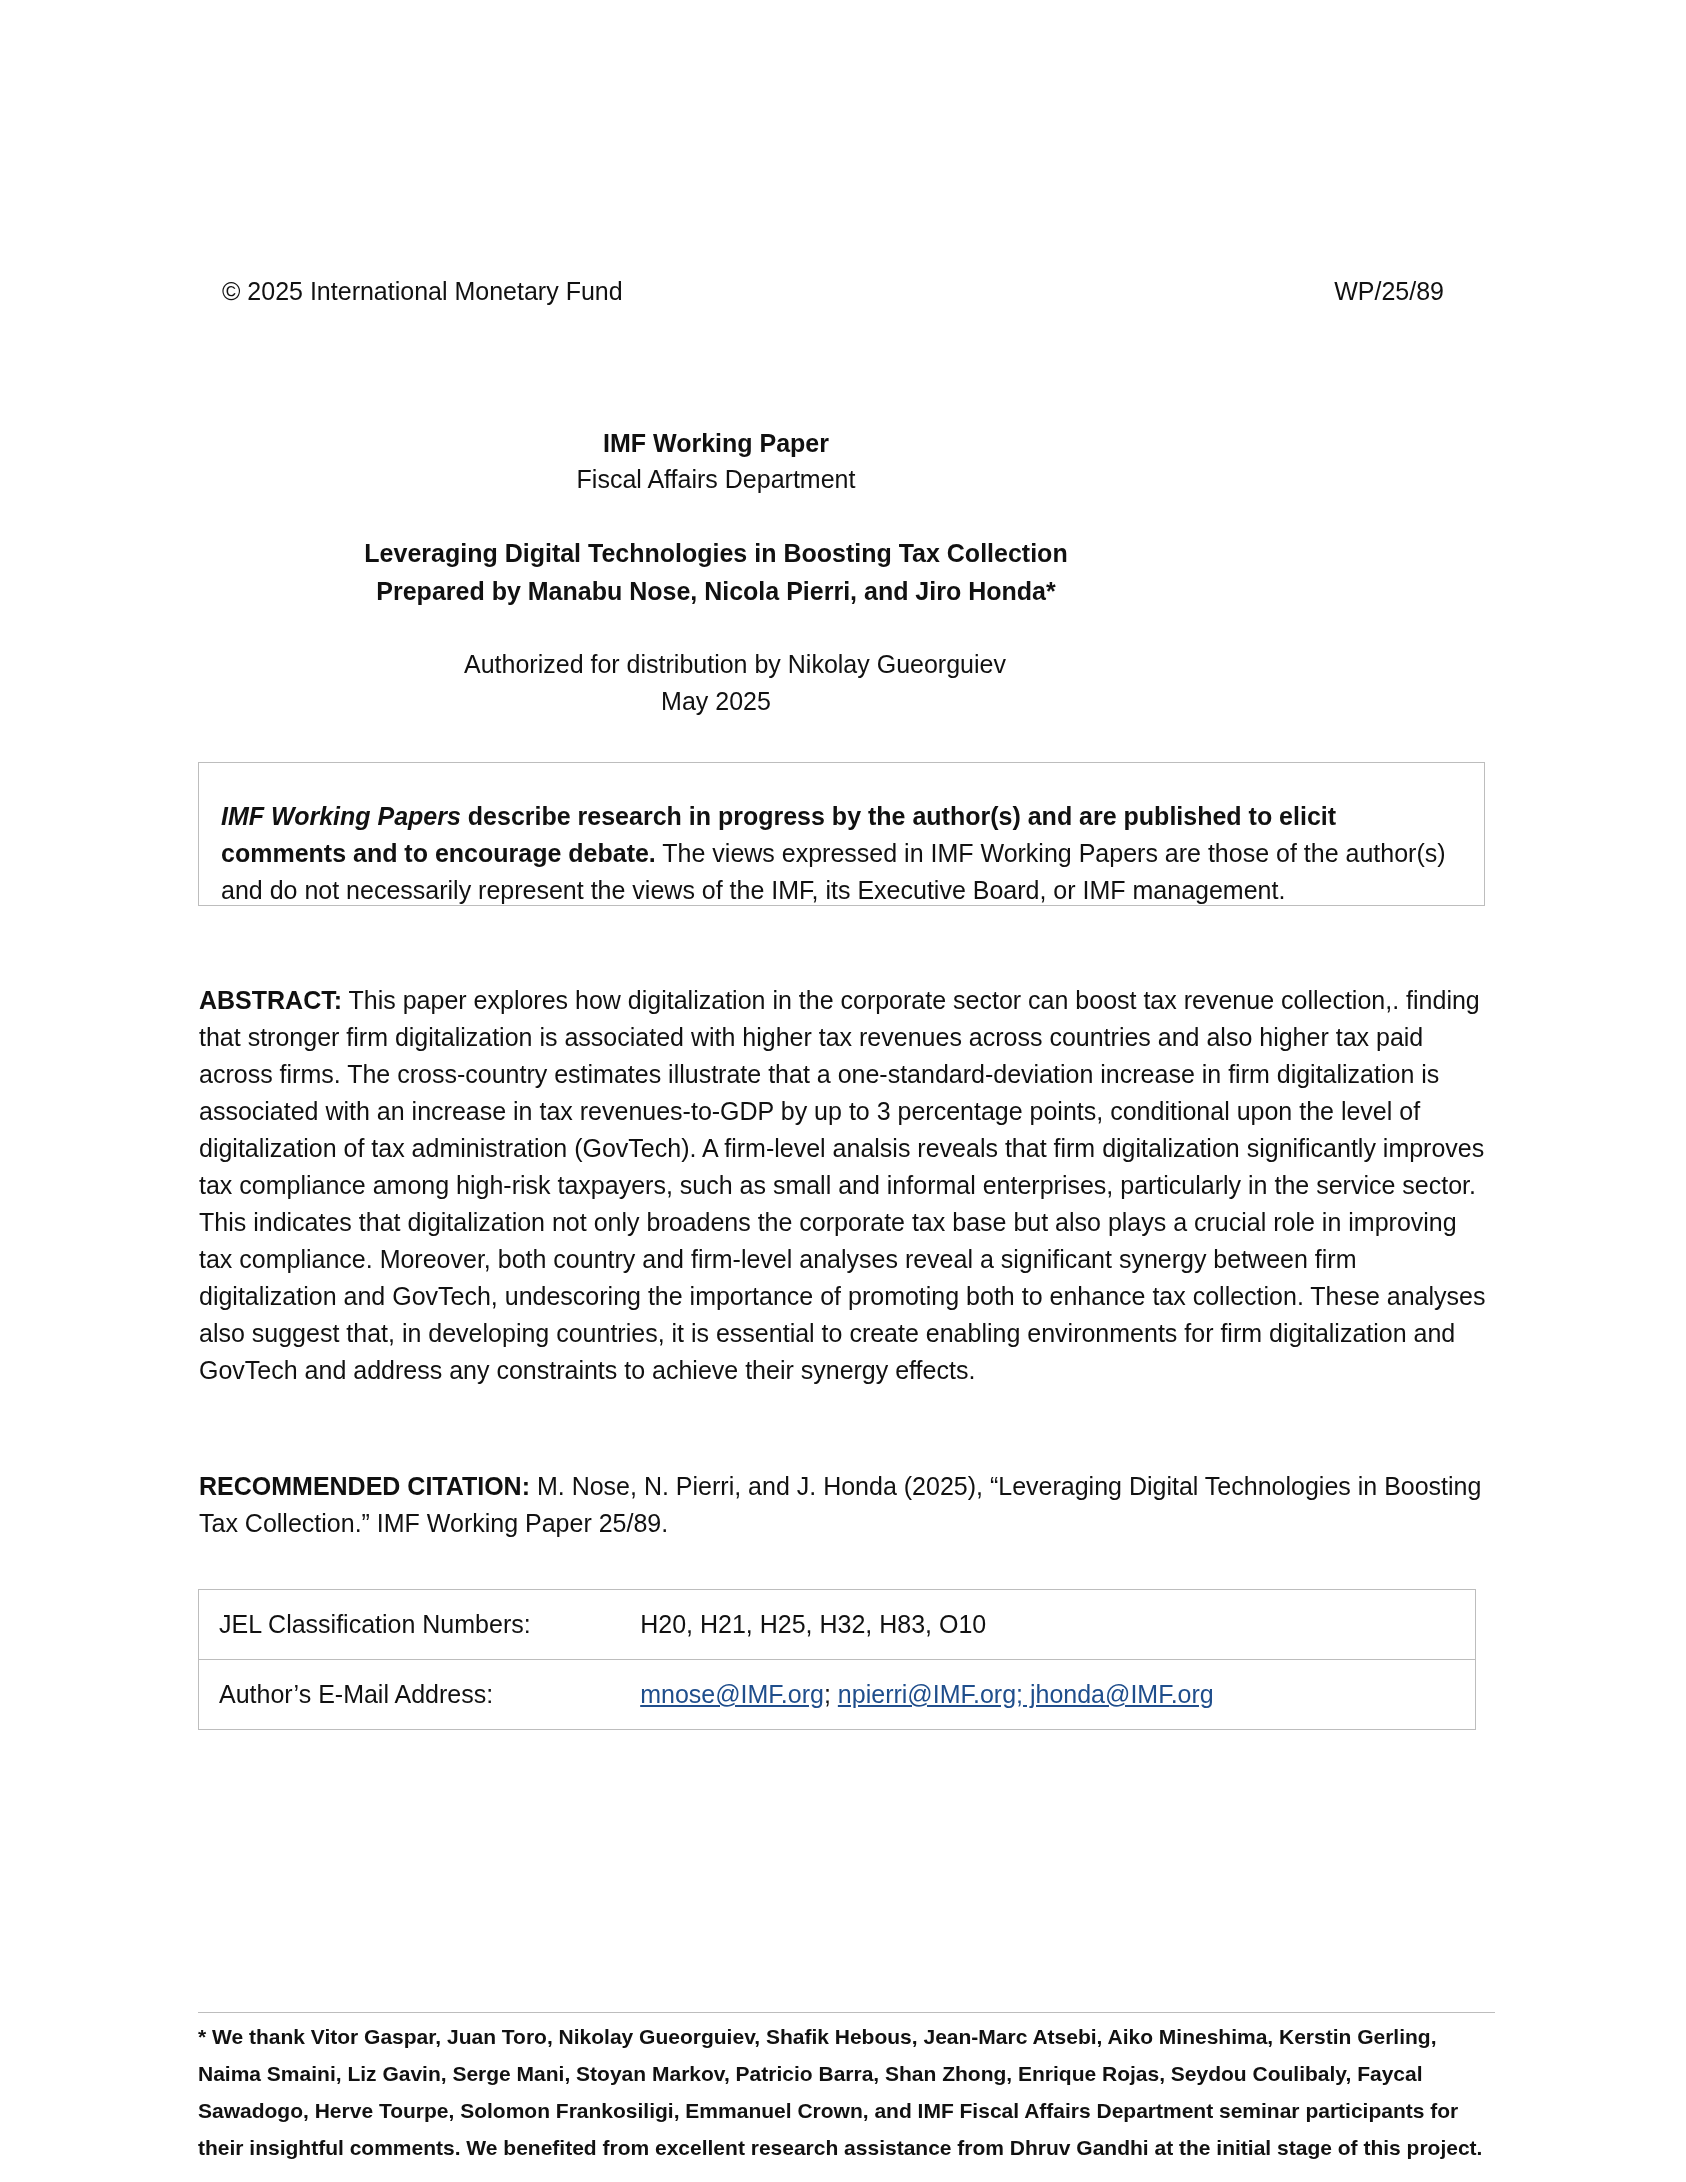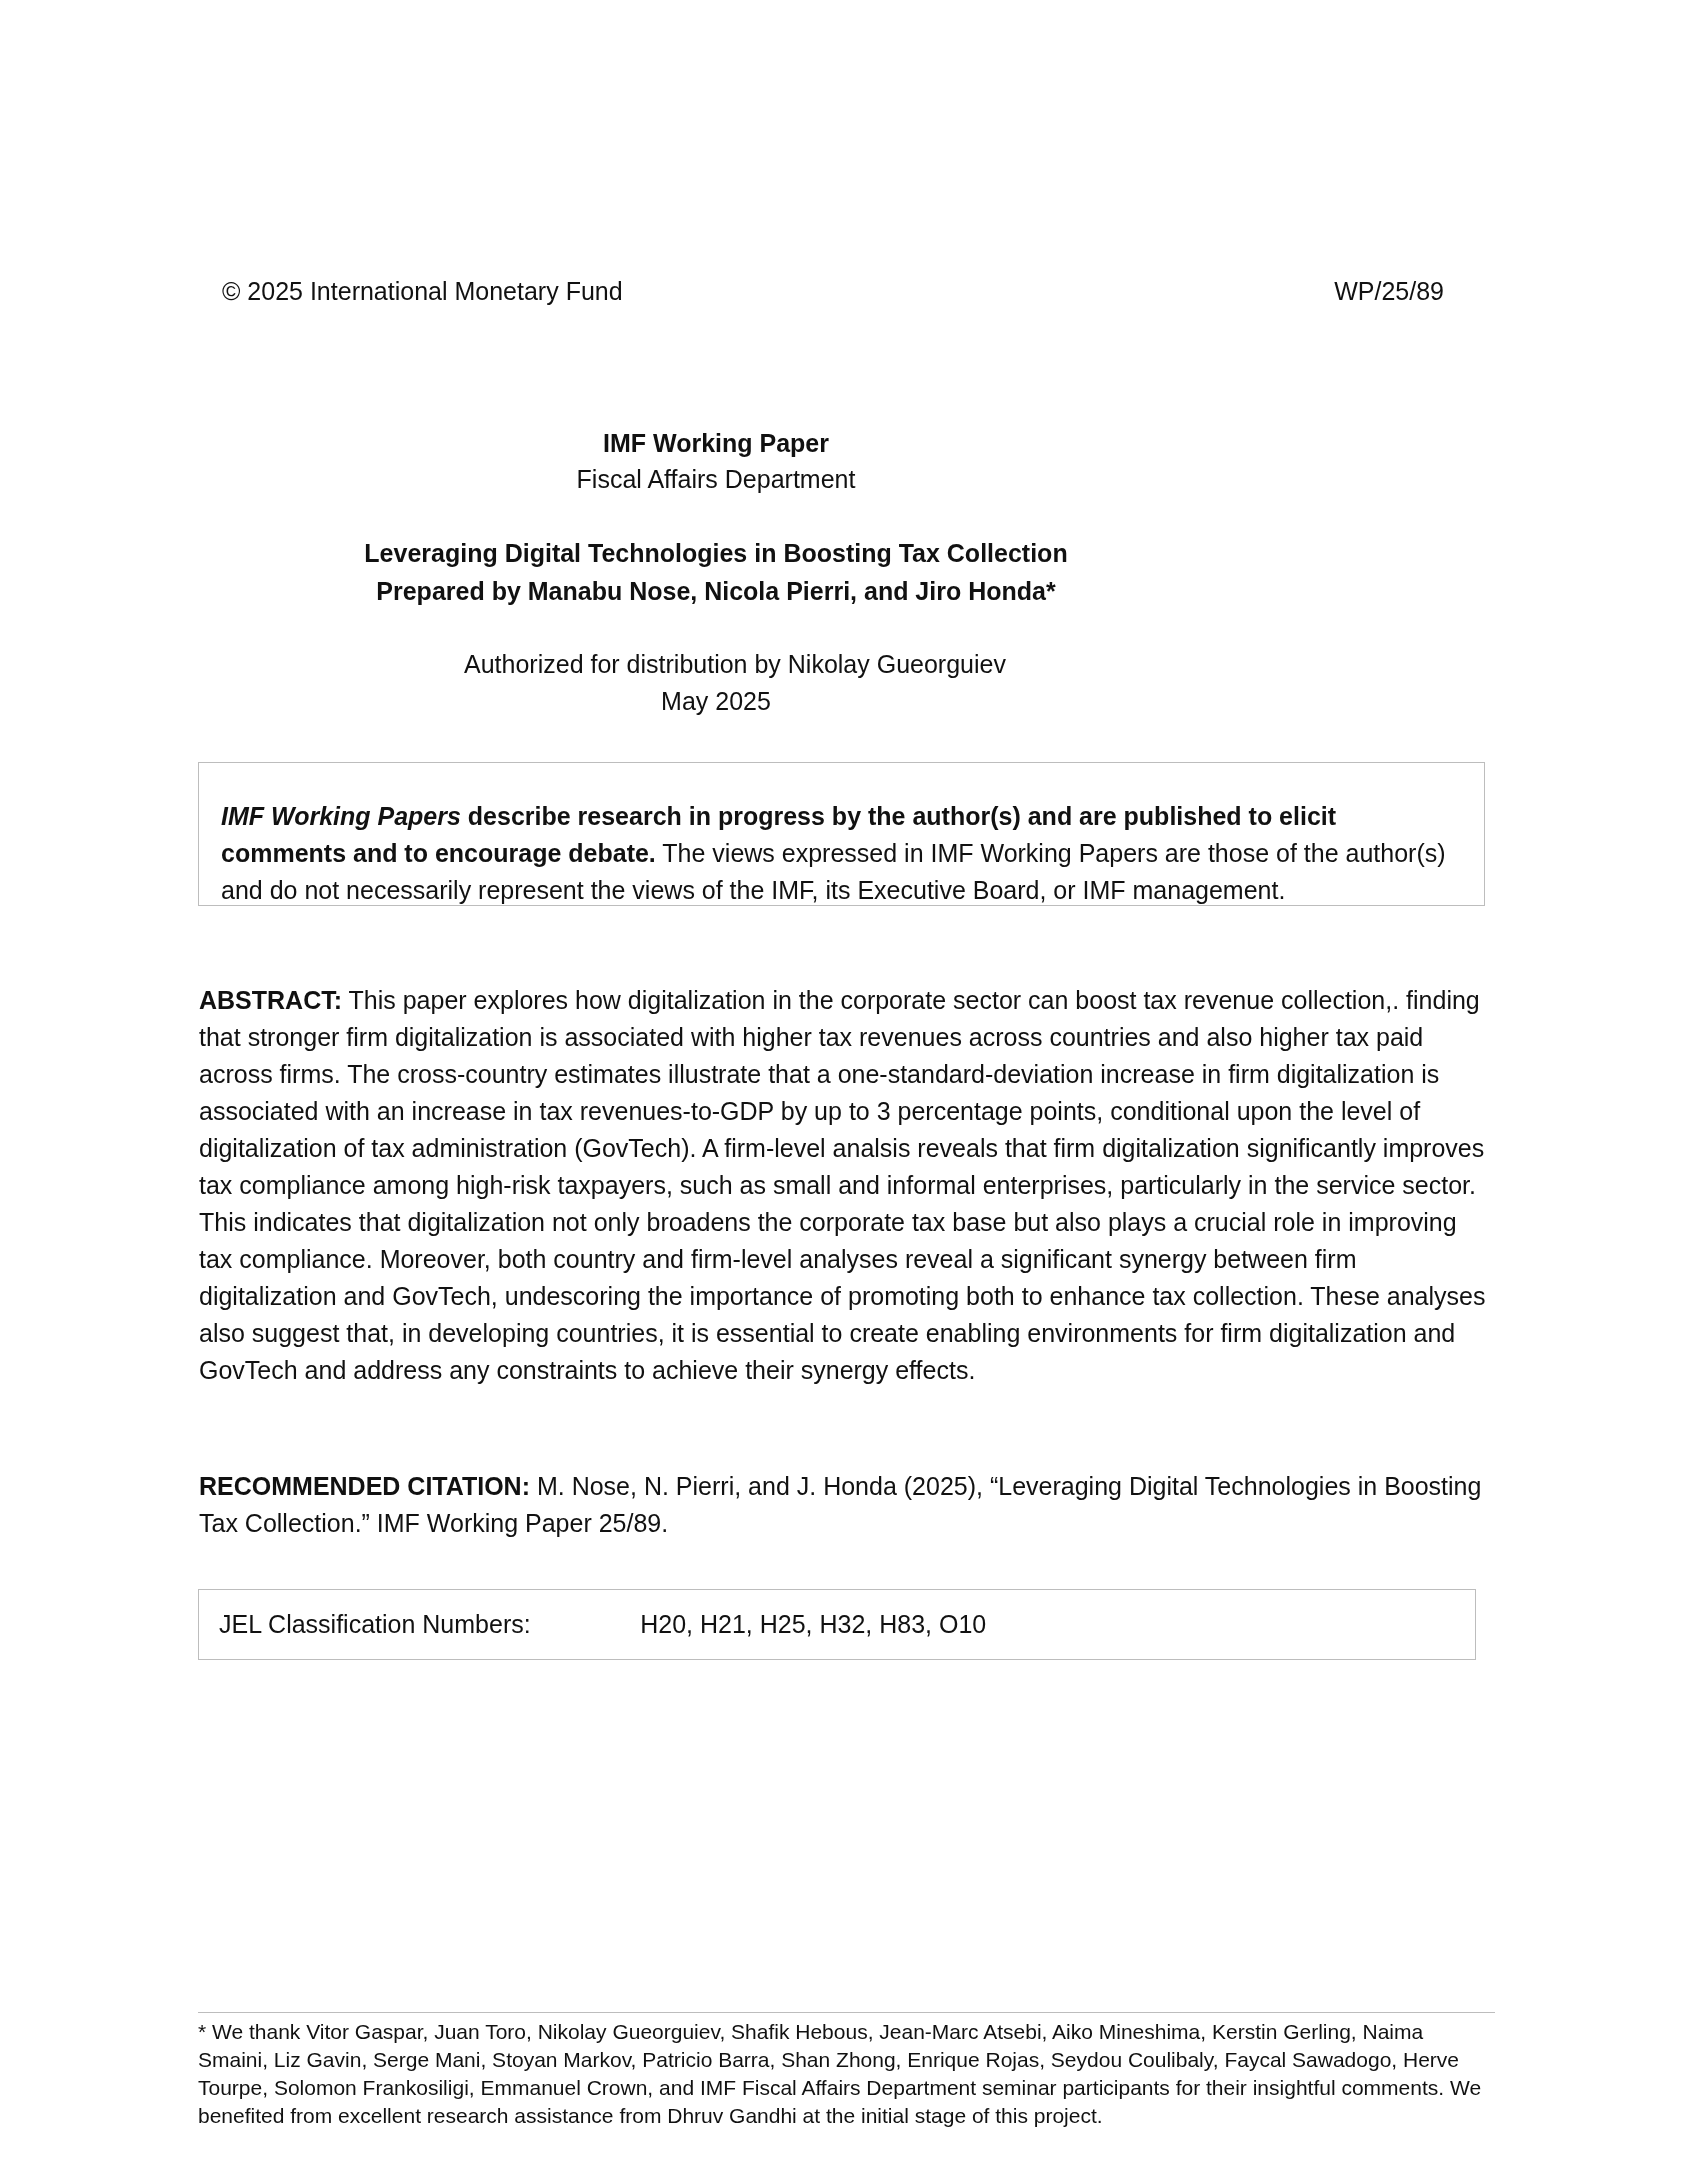--- a/index.html
+++ b/index.html
@@ -13,21 +13,21 @@
   .bold { font-weight: bold; }
   .notice { left: 198px; top: 762px; width: 1287px; height: 144px; border: 1.8px solid #bdbdbd; box-sizing: border-box; }
   .notice-text { position: absolute; left: 22px; top: 35px; right: 18.5px; font-size: 25px; line-height: 37px; }
   .para { left: 199px; width: 1287px; font-size: 25px; line-height: 37px; }
   .meta-table { left: 198px; top: 1589px; width: 1278px; border-collapse: collapse; }
   .meta-table td { border: 1.8px solid #bdbdbd; height: 69px; font-size: 25px; padding: 0 0 0 20px; vertical-align: middle; }
   .meta-table td.lbl { border-right: none; width: 412px; }
   .meta-table td.val { border-left: none; padding-left: 9.2px; }
   a.mail { color: #1f4e8c; text-decoration: underline; }
   .fn-rule { left: 198px; top: 2012px; width: 1297px; height: 0; border-top: 1.8px solid #bdbdbd; }
-  .footnote { left: 198px; top: 2018px; width: 1301px; font-size: 21px; line-height: 28px; }
+  .footnote { left: 198px; top: 2018px; width: 1301px; font-size: 21px; line-height: 37px; font-weight: bold; }
 </style>
 </head>
 <body>
 
 <div class="abs hdr hdr-left">© 2025 International Monetary Fund</div>
 <div class="abs hdr hdr-right">WP/25/89</div>
 
 <div class="abs center bold" style="top:425px;">IMF Working Paper</div>
 <div class="abs center" style="top:461px;">Fiscal Affairs Department</div>
 
@@ -44,18 +44,22 @@
 <div class="abs para" style="top:982px;"><span class="bold">ABSTRACT:</span><span> This paper explores how digitalization in the corporate sector can boost tax revenue collection,. finding that stronger firm digitalization is associated with higher tax revenues across countries and also higher tax paid across firms. The cross-country estimates illustrate that a one-standard-deviation increase in firm digitalization is associated with an increase in tax revenues-to-GDP by up to 3 percentage points, conditional upon the level of digitalization of tax administration (GovTech). A firm-level analsis reveals that firm digitalization significantly improves tax compliance among high-risk taxpayers, such as small and informal enterprises, particularly in the service sector. This indicates that digitalization not only broadens the corporate tax base but also plays a crucial role in improving tax compliance. Moreover, both country and firm-level analyses reveal a significant synergy between firm digitalization and GovTech, undescoring the importance of promoting both to enhance tax collection. These analyses also suggest that, in developing countries, it is essential to create enabling environments for firm digitalization and GovTech and address any constraints to achieve their synergy effects.</span></div>
 
 <div class="abs para" style="top:1468px;"><span class="bold">RECOMMENDED CITATION:</span><span> M. Nose, N. Pierri, and J. Honda (2025), “Leveraging Digital Technologies in Boosting Tax Collection.” IMF Working Paper 25/89.</span></div>
 
 <table class="abs meta-table">
   <tbody>
       <tr>
     <td class="lbl">JEL Classification Numbers:</td>
     <td class="val">H20, H21, H25, H32, H83, O10</td>
   </tr>
+  <tr>
+    <td class="lbl">Author’s E-Mail Address:</td>
+    <td class="val"><a class="mail" href="#">mnose@IMF.org</a><span>; </span><a class="mail" href="#">npierri@IMF.org; jhonda@IMF.org</a></td>
+  </tr>
 </tbody>
   </table>
 
 <div class="abs fn-rule"></div>
 <div class="abs footnote">* We thank Vitor Gaspar, Juan Toro, Nikolay Gueorguiev, Shafik Hebous, Jean-Marc Atsebi, Aiko Mineshima, Kerstin Gerling, Naima Smaini, Liz Gavin, Serge Mani, Stoyan Markov, Patricio Barra, Shan Zhong, Enrique Rojas, Seydou Coulibaly, Faycal Sawadogo, Herve Tourpe, Solomon Frankosiligi, Emmanuel Crown, and IMF Fiscal Affairs Department seminar participants for their insightful comments. We benefited from excellent research assistance from Dhruv Gandhi at the initial stage of this project.</div>
 
 
 </body></html>

